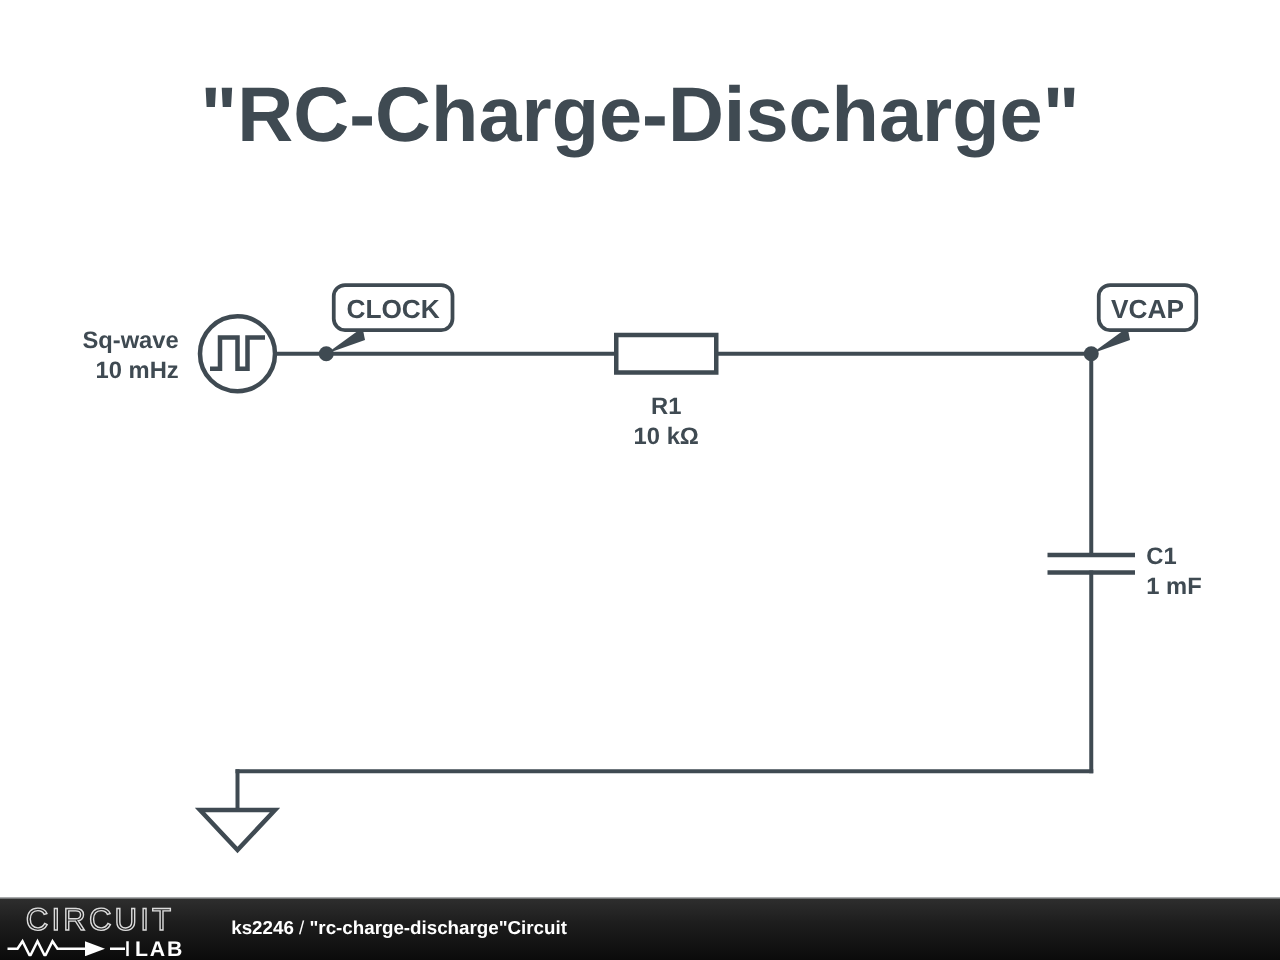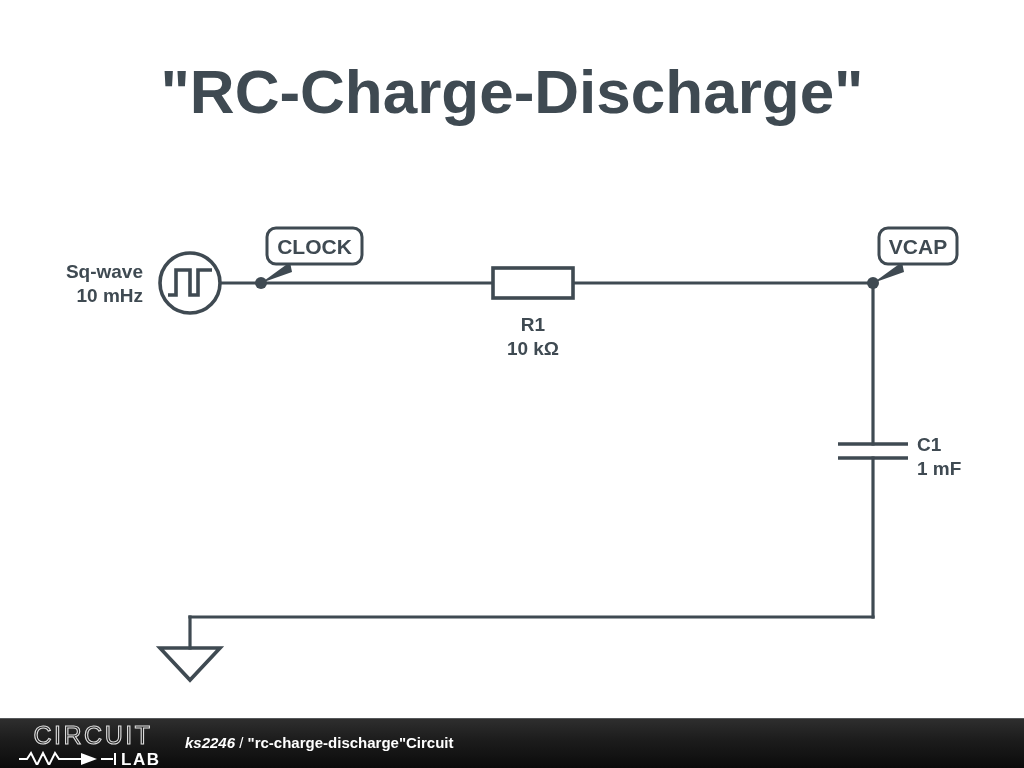--- a/index.html
+++ b/index.html
@@ -81,34 +81,33 @@
     box-sizing: border-box;
     display: flex;
     align-items: center;
   }
   #logo-wrap {
     width: 185px;
     height: 50px;
     flex: 0 0 185px;
     display: flex;
     align-items: center;
-    justify-content: center;
+    justify-content: flex-start;
   }
   #footer-text {
     flex: 1 1 auto;
     color: #ffffff;
     line-height: 1.22;
     padding-bottom: 1px;
   }
   .footer-line1 {
     font-size: 15px;
     white-space: nowrap;
   }
   .f-user {
-    font-style: italic;
     font-weight: bold;
   }
   .f-sep {
     font-weight: normal;
   }
   .f-circuit {
     font-weight: bold;
   }
   .footer-line2 {
     font-size: 15px;

